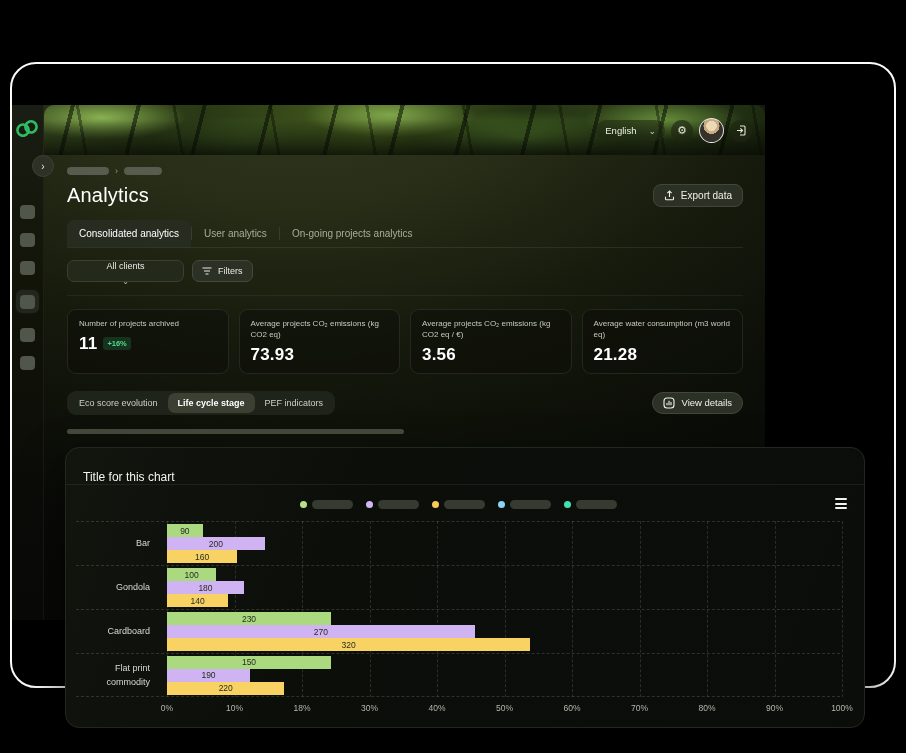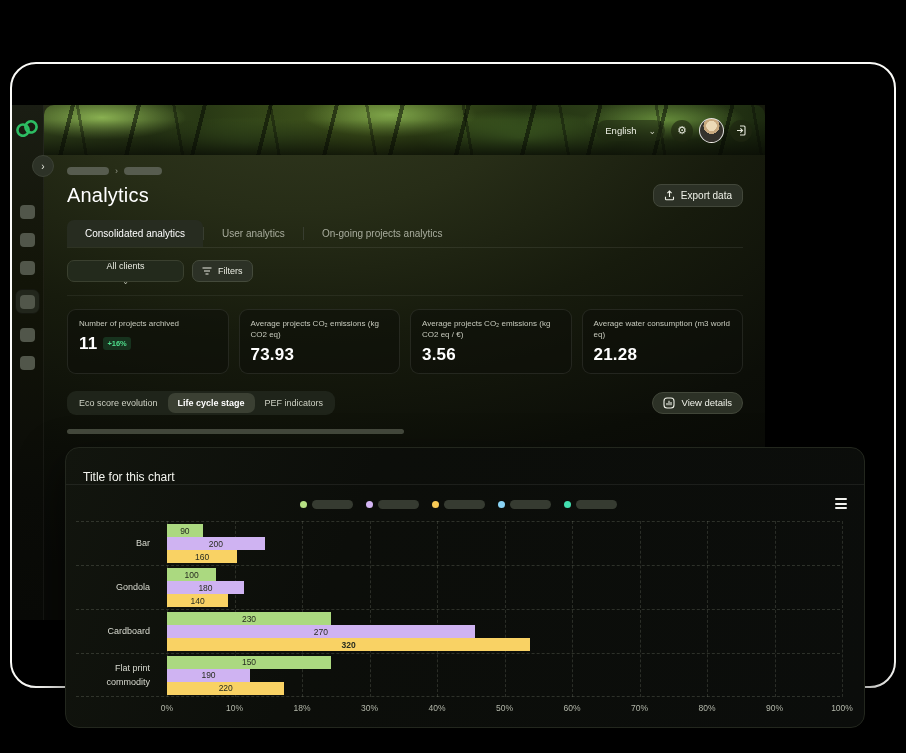--- a/index.html
+++ b/index.html
@@ -63,21 +63,21 @@
   .crumb-sep { color:#959a8b; font-size:9px; line-height:8px; }
 
   .title-row { display:flex; justify-content:space-between; align-items:flex-start; margin-top:9px; }
   .page-title { font-size:20px; font-weight:400; color:#fff; letter-spacing:.2px; }
   .btn { display:inline-flex; align-items:center; gap:6px; background:#2c3126;
     border:1px solid #42473a; border-radius:8px; color:#eff1e8; font-size:10px;
     padding:5px 10px; cursor:pointer; white-space:nowrap; }
   .btn svg { flex:none; }
 
   .tabs { display:flex; align-items:stretch; margin-top:13px; border-bottom:1px solid rgba(255,255,255,.08); }
-  .tab { padding:8px 18px; font-size:10px; color:#a8ac9d; cursor:pointer; }
+  .tab { padding:8px 12px; font-size:10px; color:#a8ac9d; cursor:pointer; }
   .tab.active { background:#272c20; color:#fff; border-radius:7px 7px 0 0; }
   .tab-div { width:1px; background:#383d30; margin:7px 0; }
 
   .filter-row { display:flex; gap:8px; margin-top:12px; padding-bottom:13px;
     border-bottom:1px solid rgba(255,255,255,.06); }
   .control { height:22px; display:inline-flex; align-items:center; gap:6px;
     background:#232a1c; border:1px solid #3a402f; border-radius:7px; padding:0 9px;
     font-size:9px; color:#e9ebe1; cursor:pointer; }
   .control.select { width:117px; justify-content:space-between;flex-direction:column; }
   .control .chev { font-size:8px; color:#b9bdae; }
@@ -328,21 +328,21 @@
             <div class="hbar" style="width: 7.3%; background: rgb(171, 217, 128);">100</div>
             <div class="hbar" style="width: 11.4%; background: rgb(207, 179, 242);">180</div>
             <div class="hbar" style="width: 9.1%; background: rgb(249, 210, 100);">140</div>
           </div>
         </div>
         <div class="crow">
           <div class="cat-label">Cardboard</div>
           <div class="bars">
             <div class="hbar" style="width: 24.3%; background: rgb(171, 217, 128);">230</div>
             <div class="hbar" style="width: 45.6%; background: rgb(207, 179, 242);">270</div>
-            <div class="hbar" style="width: 53.8%; background: rgb(249, 210, 100); font-weight: bold;">320</div>
+            <div class="hbar" style="width: 53.8%; background: rgb(249, 210, 100);">320</div>
           </div>
         </div>
         <div class="crow">
           <div class="cat-label">Flat print commodity</div>
           <div class="bars">
             <div class="hbar" style="width: 24.3%; background: rgb(171, 217, 128);">150</div>
             <div class="hbar" style="width: 12.3%; background: rgb(207, 179, 242);">190</div>
             <div class="hbar" style="width: 17.4%; background: rgb(249, 210, 100);">220</div>
           </div>
         </div>

